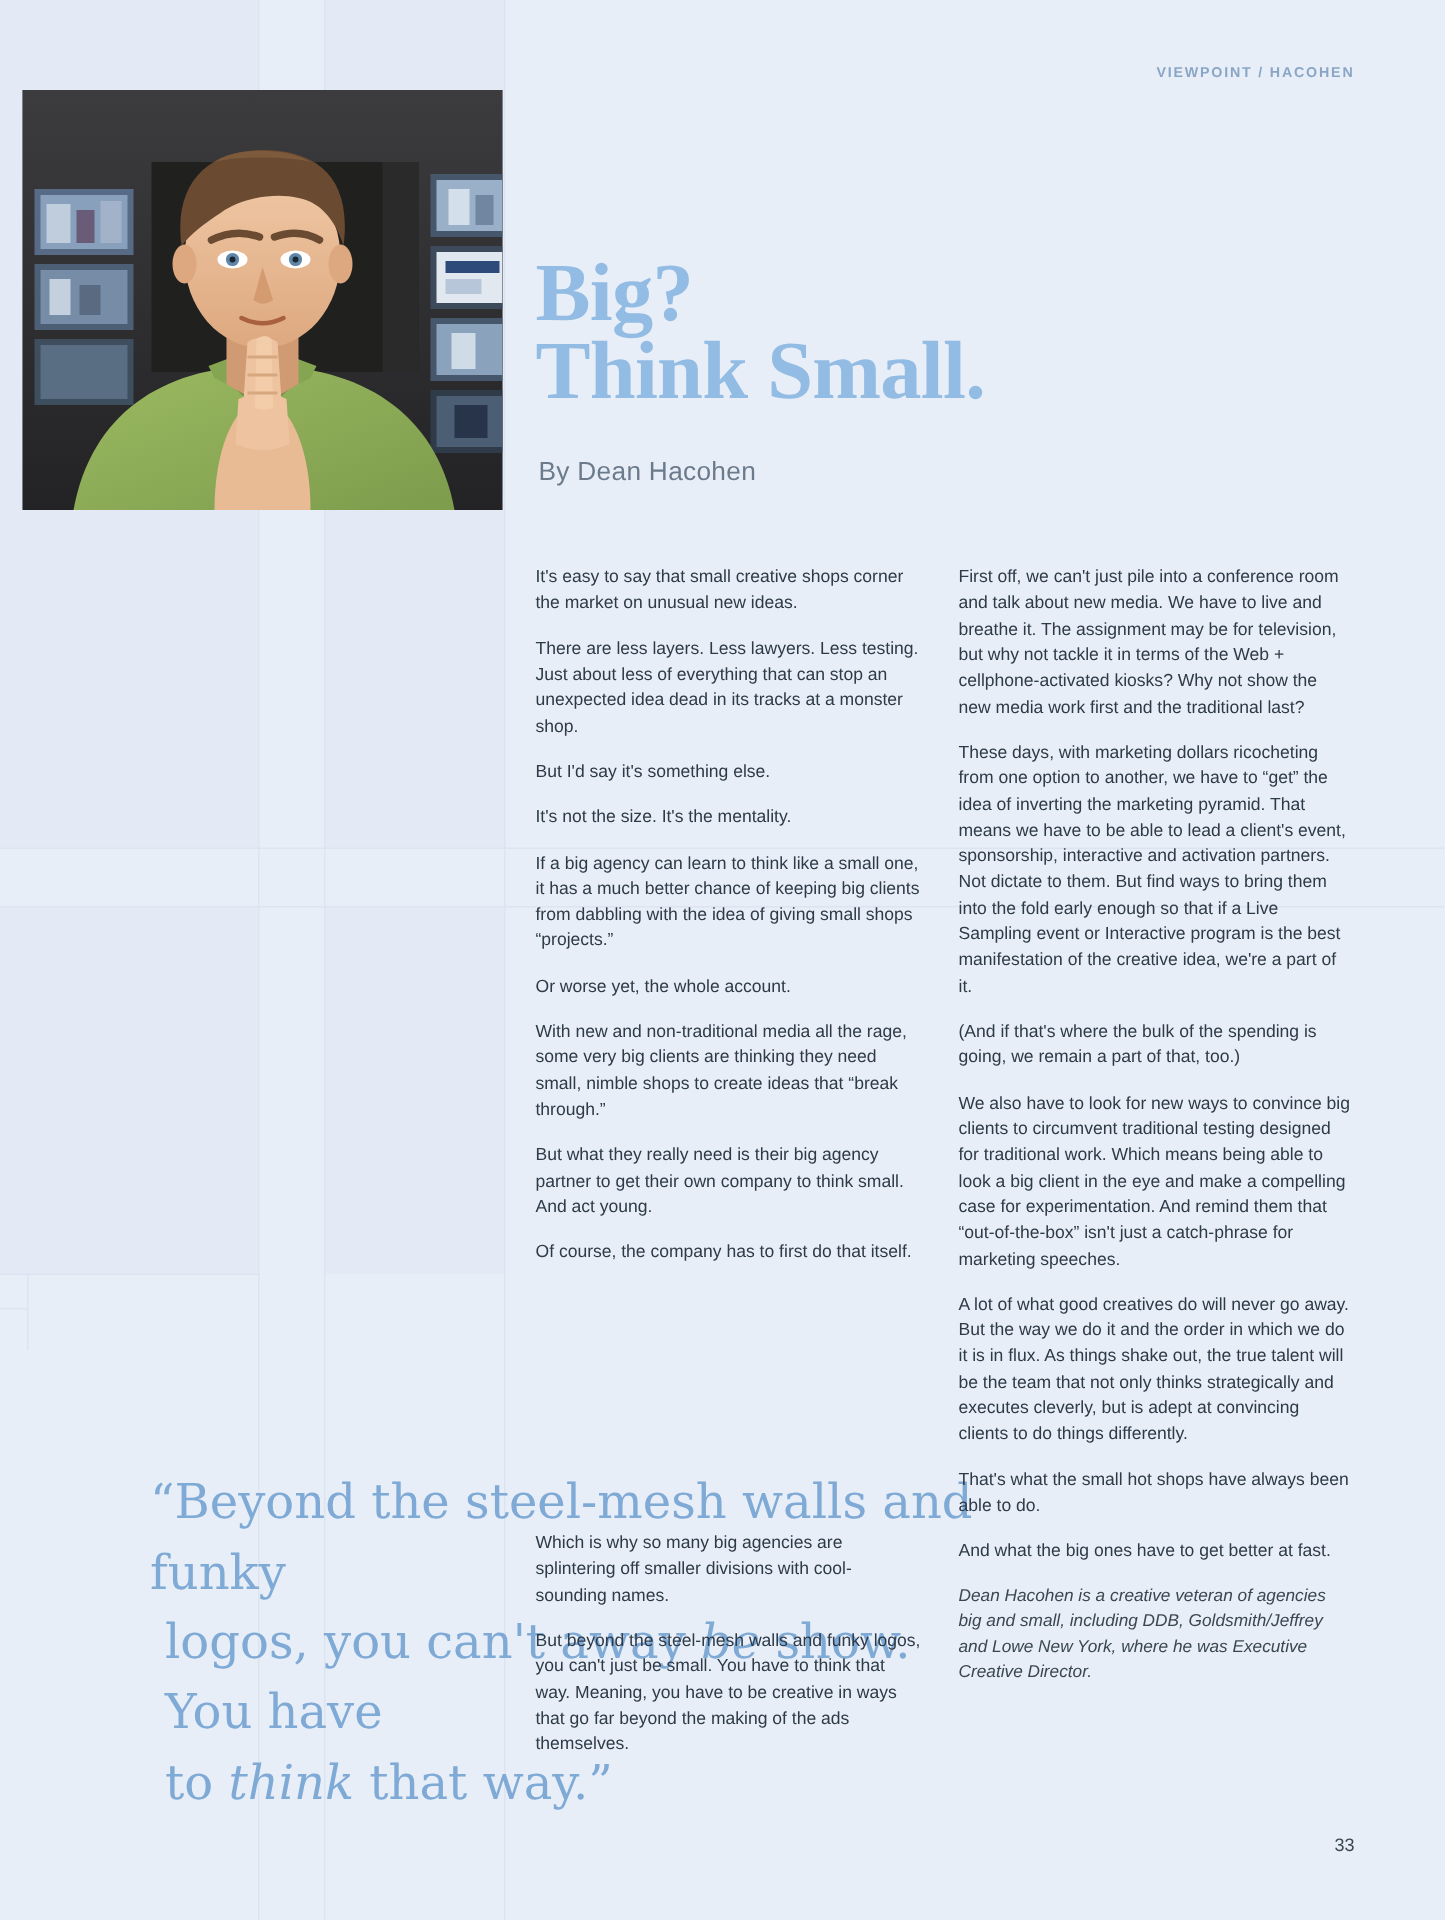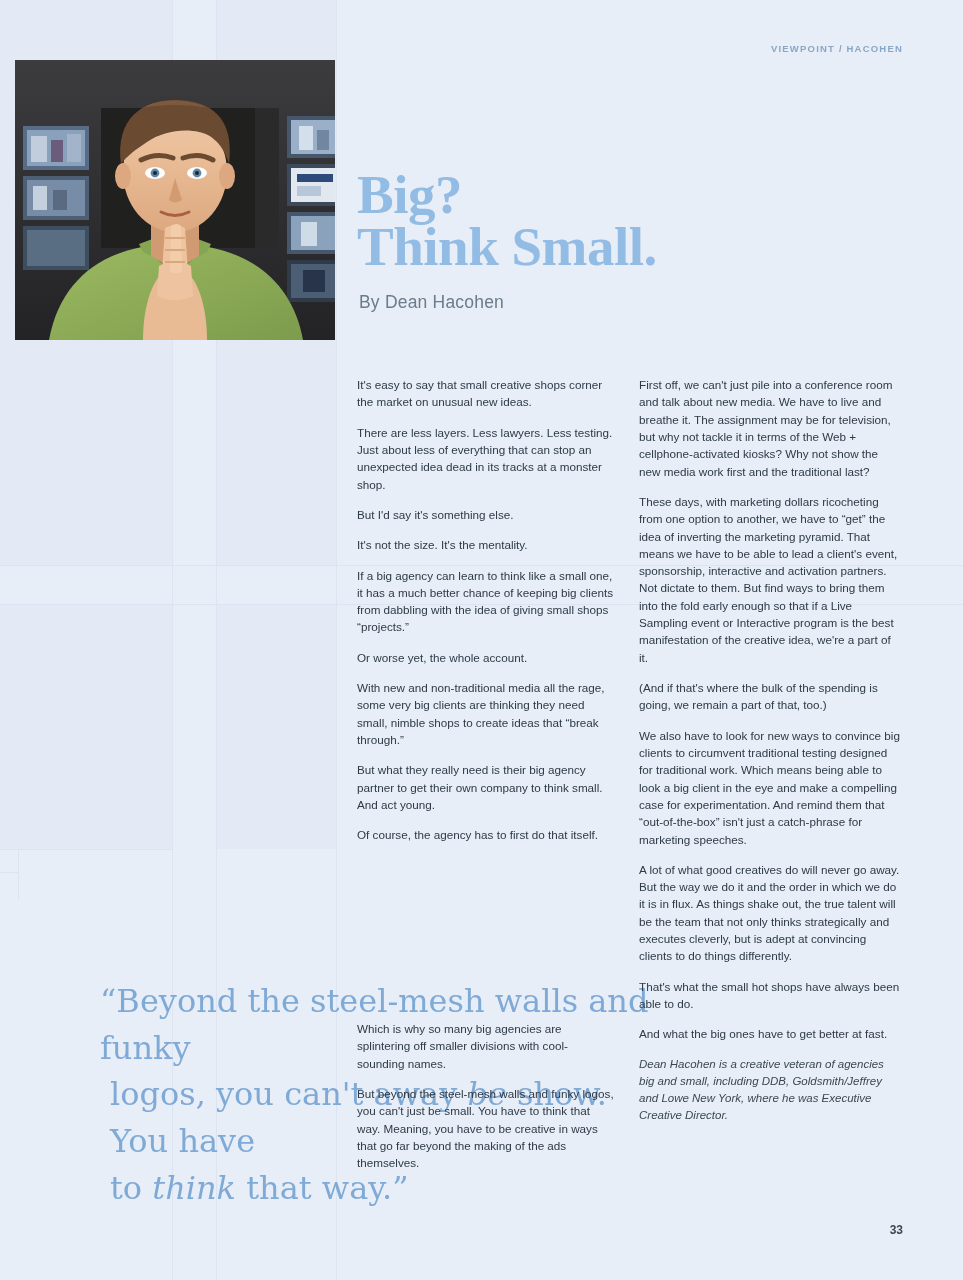--- a/index.html
+++ b/index.html
@@ -61,21 +61,21 @@
     font-size: 55px;
     line-height: 0.95;
     color: #93bce4;
     letter-spacing: -0.5px;
   }
   .headline .l2 { display: block; }
 
   .byline {
     position: absolute;
     left: 359px;
-    top: 292px;
+    top: 304px;
     font-size: 17.5px;
     color: #6b7b8c;
     letter-spacing: 0.2px;
   }
 
   
   .col {
     position: absolute;
     width: 258px;
     font-size: 11.7px;
@@ -106,21 +106,21 @@
     font-size: 11.5px;
     line-height: 1.48;
     color: #3a4752;
   }
 
   .folio {
     position: absolute;
     right: 60px;
     bottom: 43px;
     font-size: 12px;
-    font-weight: bold;
+    font-weight: normal;
     color: #3a4752;
   }
 </style>
 </head>
 <body>
 
 <div class="bg-layer">
   <div class="panel" style="left:0;top:0;width:172px;height:565px;background:#e3eaf5;"></div>
   <div class="panel" style="left:216px;top:0;width:120px;height:565px;background:#e3eaf5;"></div>
   <div class="panel" style="left:0;top:604px;width:172px;height:245px;background:#e3eaf5;"></div>
@@ -249,21 +249,21 @@
 
   <div class="col col-left">
     <p>It's easy to say that small creative shops corner the market on unusual new ideas.</p>
     <p>There are less layers. Less lawyers. Less testing. Just about less of everything that can stop an unexpected idea dead in its tracks at a monster shop.</p>
     <p>But I'd say it's something else.</p>
     <p>It's not the size. It's the mentality.</p>
     <p>If a big agency can learn to think like a small one, it has a much better chance of keeping big clients from dabbling with the idea of giving small shops “projects.”</p>
     <p>Or worse yet, the whole account.</p>
     <p>With new and non-traditional media all the rage, some very big clients are thinking they need small, nimble shops to create ideas that “break through.”</p>
     <p>But what they really need is their big agency partner to get their own company to think small. And act young.</p>
-    <p>Of course, the agency has to first do that itself.</p>
+    <p>Of course, the company has to first do that itself.</p>
   </div>
 
   <blockquote class="pullquote">
     <span>“Beyond the steel-mesh walls and funky</span>
     <span class="indent"><span>logos, you can't away </span><em>be</em><span> show. You have</span></span>
     <span class="indent"><span>to </span><em>think</em><span> that way.”</span></span>
   </blockquote>
 
   <div class="col col-left-lower">
     <p>Which is why so many big agencies are splintering off smaller divisions with cool-sounding names.</p>

